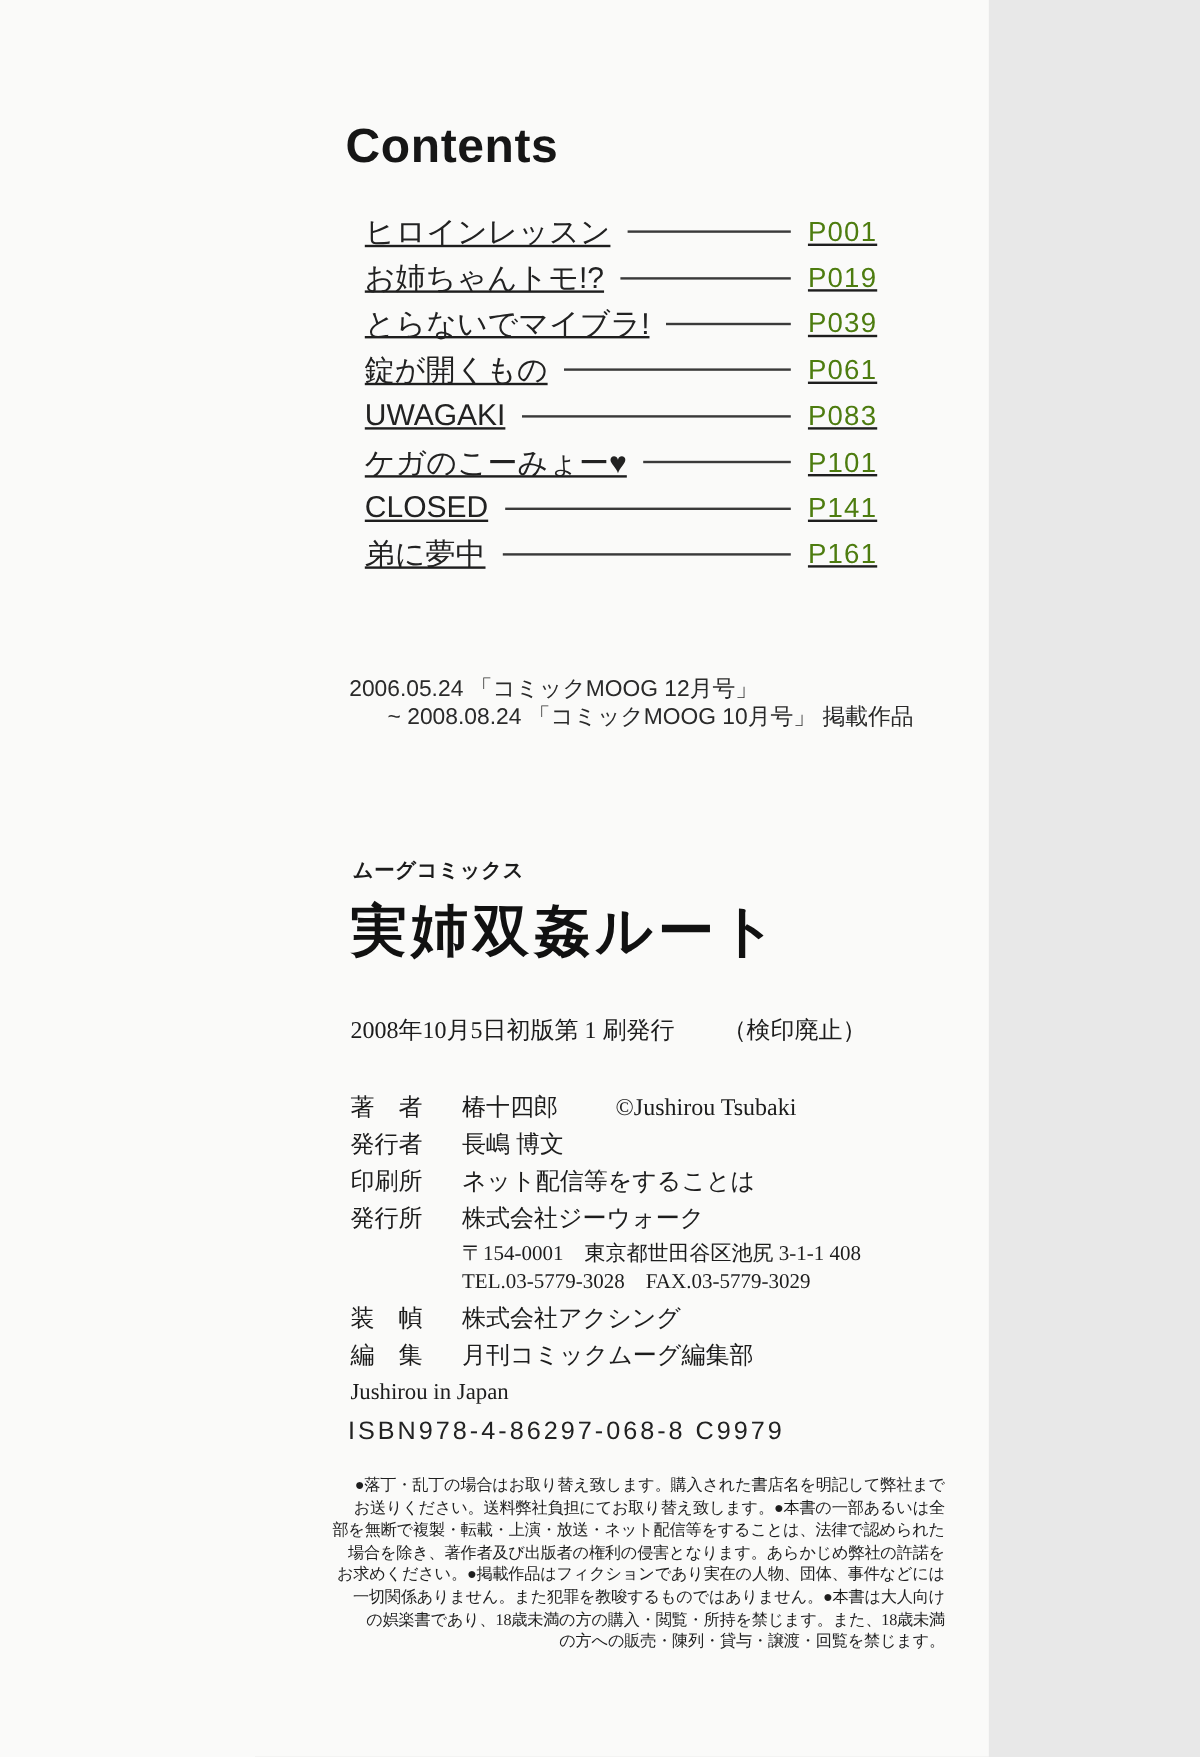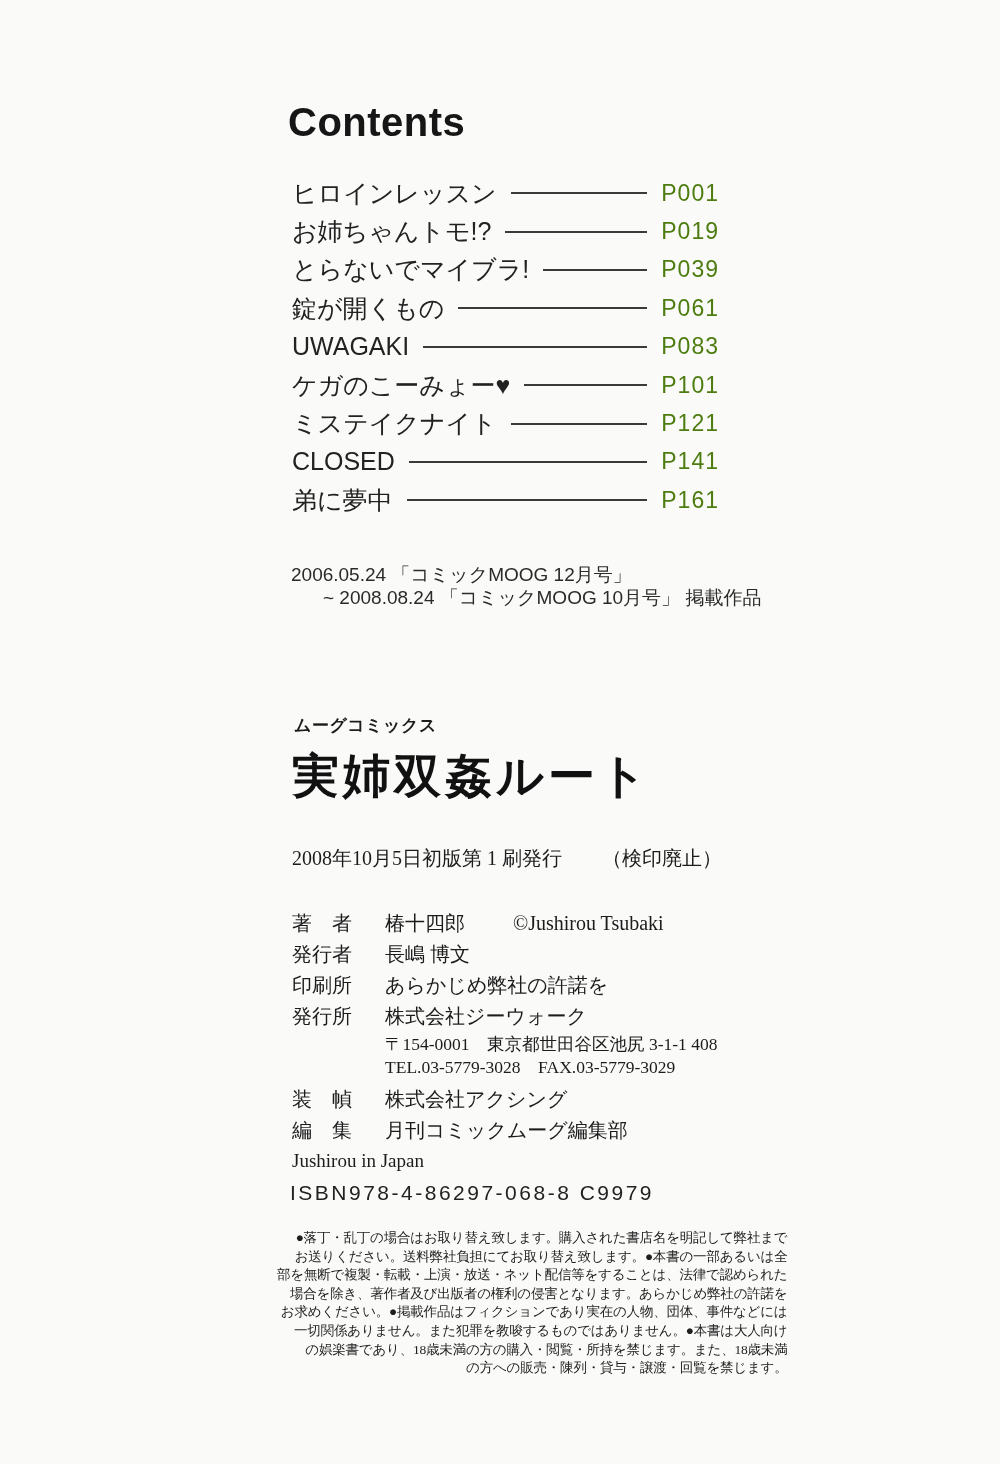--- a/index.html
+++ b/index.html
@@ -2,42 +2,43 @@
 <html lang="ja"><head>
 <meta charset="utf-8">
 <style>
   html, body {
     margin: 0;
     padding: 0;
     background: #e8e8e8;
   }
   #page {
     position: relative;
-    width: 1000px;
+    width: 824px;
     height: 1464px;
     background: #fafaf9;
     overflow: hidden;
     color: #1e1e1e;
   }
   
   #contents-title {
     position: absolute;
     left: 288px;
     top: 100px;
     font-family: "Liberation Sans", "DejaVu Sans", sans-serif;
     font-weight: bold;
     font-size: 40px;
     letter-spacing: 0.5px;
     color: #161616;
   }
   #toc {
     position: absolute;
-    left: 292px;
+    left: 304px;
     top: 174px;
     width: 427px;
+    text-decoration: underline;
   }
   .toc-row {
     display: flex;
     align-items: center;
     height: 38.4px;
     font-family: "Liberation Sans", "DejaVu Sans", sans-serif;
   }
   .toc-title {
     font-size: 25px;
     color: #222;
@@ -195,25 +196,20 @@
       <span class="toc-title">UWAGAKI</span>
       <span class="toc-leader"></span>
       <span class="toc-page">P083</span>
     </div>
     <div class="toc-row">
       <span class="toc-title">ケガのこーみょー♥</span>
       <span class="toc-leader"></span>
       <span class="toc-page">P101</span>
     </div>
     <div class="toc-row">
-      <span class="toc-title">ミステイクナイト</span>
-      <span class="toc-leader"></span>
-      <span class="toc-page">P121</span>
-    </div>
-    <div class="toc-row">
       <span class="toc-title">CLOSED</span>
       <span class="toc-leader"></span>
       <span class="toc-page">P141</span>
     </div>
     <div class="toc-row">
       <span class="toc-title">弟に夢中</span>
       <span class="toc-leader"></span>
       <span class="toc-page">P161</span>
     </div>
   </div>
@@ -234,21 +230,21 @@
       <span class="credit-role">著　者</span>
       <span class="credit-name">椿十四郎</span>
       <span class="credit-extra">©Jushirou Tsubaki</span>
     </div>
     <div class="credit-row">
       <span class="credit-role">発行者</span>
       <span class="credit-name">長嶋 博文</span>
     </div>
     <div class="credit-row">
       <span class="credit-role">印刷所</span>
-      <span class="credit-name">あらかじめ弊社の許諾を</span>
+      <span class="credit-name">ネット配信等をすることは</span>
     </div>
     <div class="credit-row">
       <span class="credit-role">発行所</span>
       <span class="credit-name">株式会社ジーウォーク</span>
     </div>
     <div class="credit-sub">
       <div>〒154-0001　東京都世田谷区池尻 3-1-1 408</div>
       <div>TEL.03-5779-3028　FAX.03-5779-3029</div>
     </div>
     <div class="credit-row">

